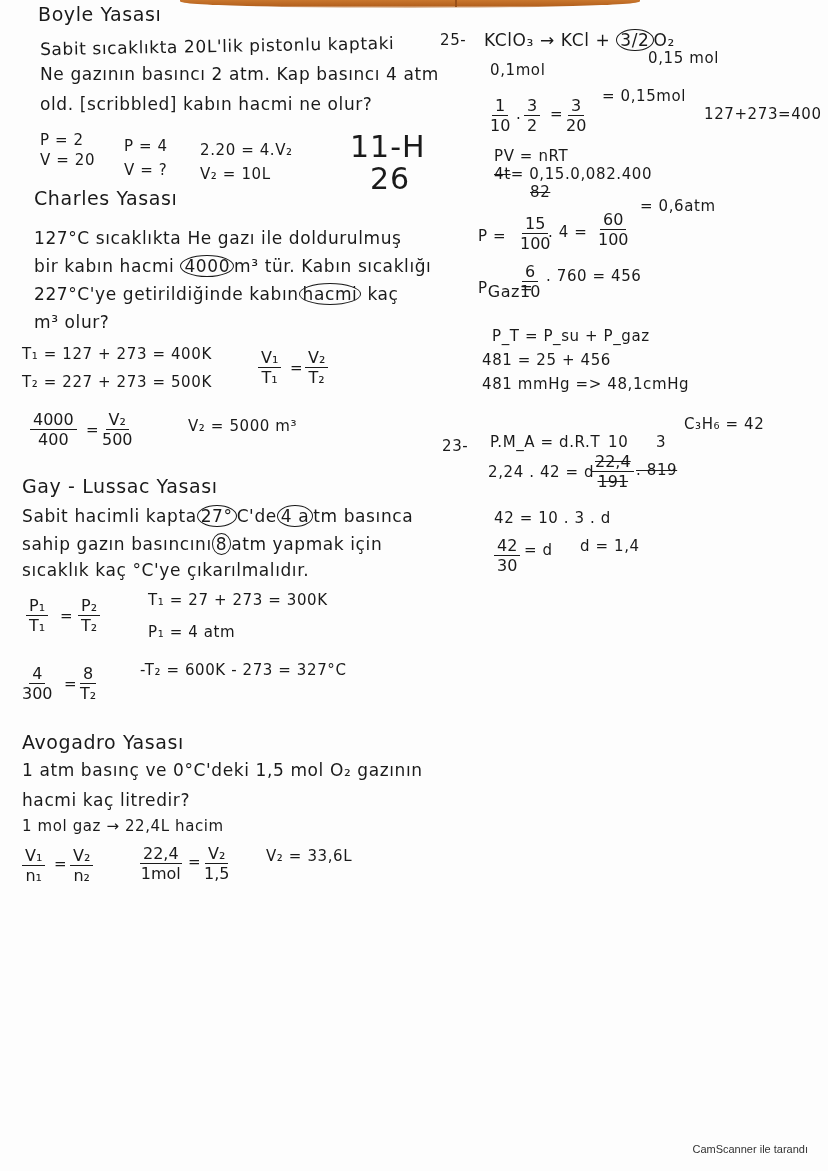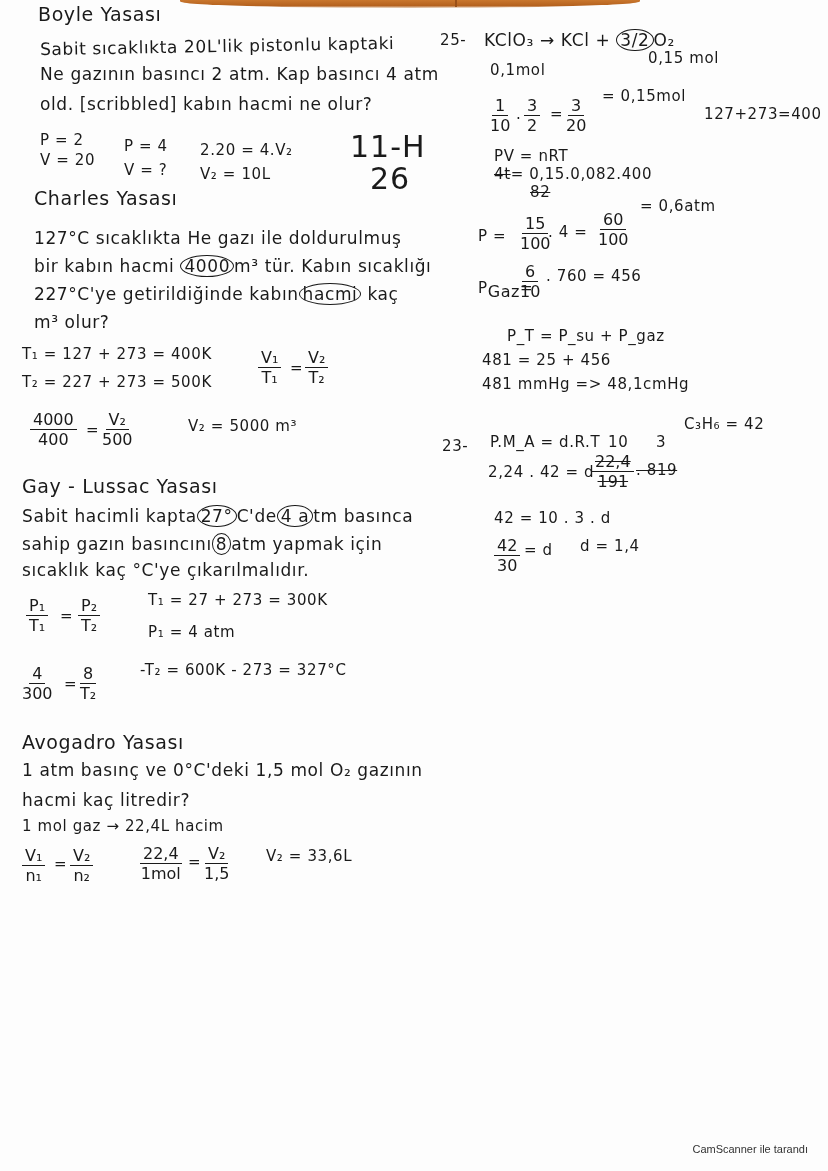--- a/index.html
+++ b/index.html
@@ -173,21 +173,21 @@
       <span class="num">60</span>
       <span>100</span>
     </div>
   <div class="ln sm" style="left:640px;top:196px;">= 0,6atm</div>
   <div class="ln sm" style="left:478px;top:278px;"><span>P</span><sub>Gaz</sub>=</div>
   <div class="frac" style="left:520px;top:262px;">
       <span class="num">6</span>
       <span>10</span>
     </div>
   <div class="ln sm" style="left:546px;top:266px;">. 760 = 456</div>
-  <div class="ln sm" style="left:507px;top:326px;">P_T = P_su + P_gaz</div>
+  <div class="ln sm" style="left:492px;top:326px;">P_T = P_su + P_gaz</div>
   <div class="ln sm" style="left:482px;top:350px;">481 = 25 + 456</div>
   <div class="ln sm" style="left:482px;top:374px;">481 mmHg =&gt; 48,1cmHg</div>
 
   <div class="ln sm" style="left:442px;top:436px;">23-</div>
   <div class="ln sm" style="left:490px;top:432px;">P.M_A = d.R.T</div>
   <div class="ln sm" style="left:684px;top:414px;">C₃H₆ = 42</div>
   <div class="ln sm" style="left:608px;top:432px;">10</div>
   <div class="ln sm" style="left:656px;top:432px;">3</div>
   <div class="ln sm" style="left:488px;top:462px;">2,24 . 42 = d .</div>
   <div class="frac" style="left:592px;top:452px;">

